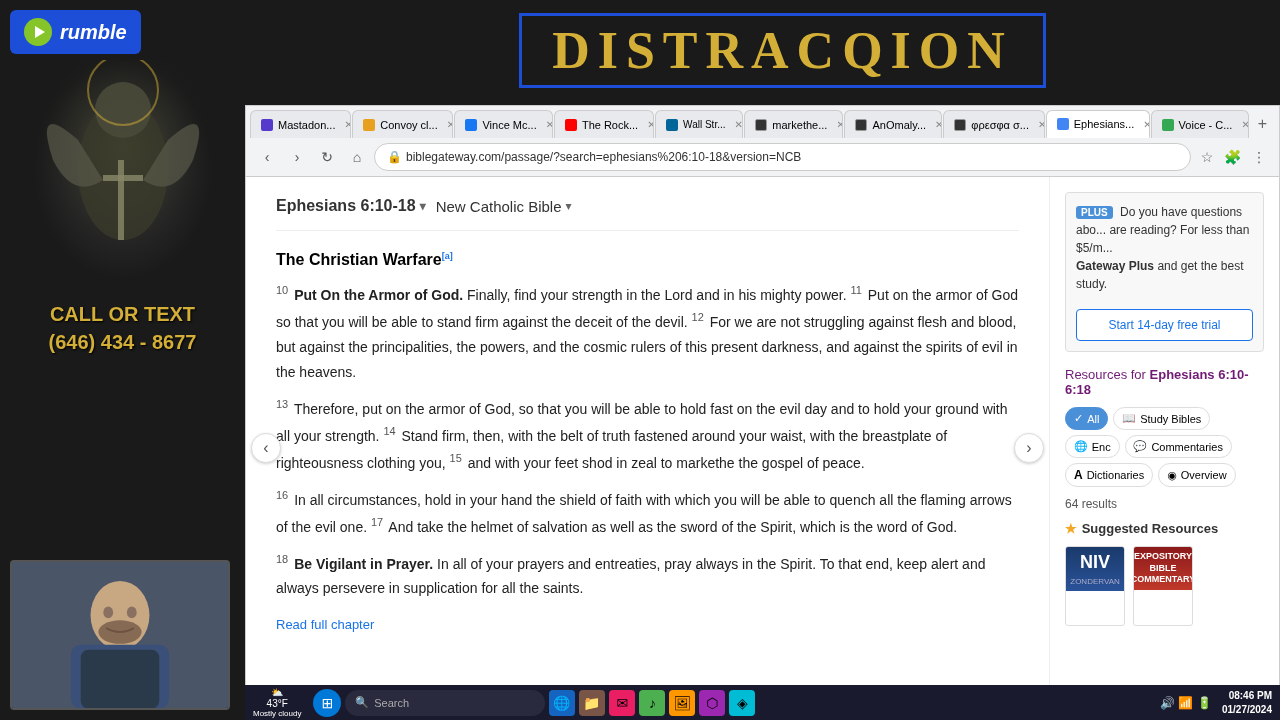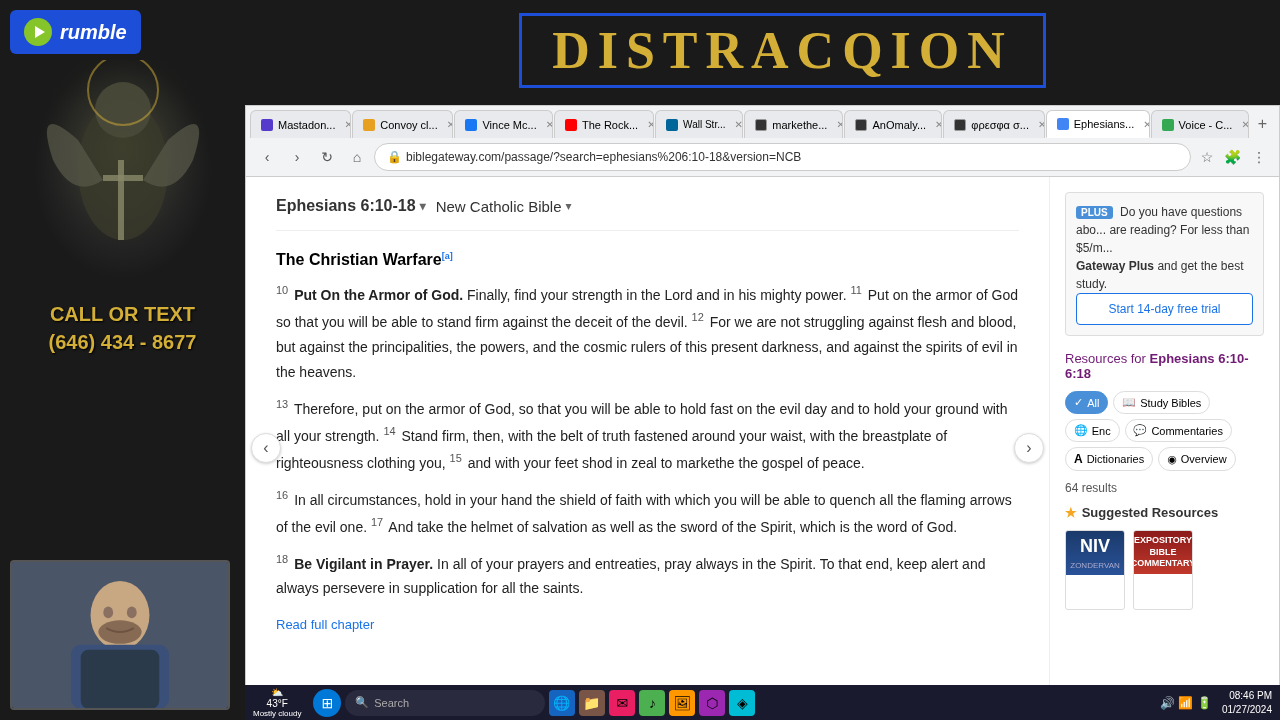--- a/index.html
+++ b/index.html
@@ -322,21 +322,21 @@
       padding: 1px 5px;
       border-radius: 3px;
       margin-right: 4px;
     }
     .gateway-plus { font-weight: bold; color: #333; }
 
     .trial-btn {
       display: block;
       width: 100%;
       padding: 8px;
-      margin-top: 0;
+      margin-top: 16px;
       border: 1px solid #1a73e8;
       border-radius: 4px;
       background: white;
       color: #1a73e8;
       font-size: 12px;
       cursor: pointer;
       text-align: center;
     }
 
     .resources-section {
@@ -468,20 +468,21 @@
       margin-left: auto;
       display: flex;
       align-items: center;
       gap: 10px;
       color: white;
       font-size: 10px;
     }
     .taskbar-clock {
       text-align: right;
       line-height: 1.4;
+      font-weight: bold;
     }
   </style>
 </head>
 <body>
 
 <div class="screen">
 
   <div class="left-panel">
     <div class="rumble-logo">
       <div class="rumble-play"></div>

